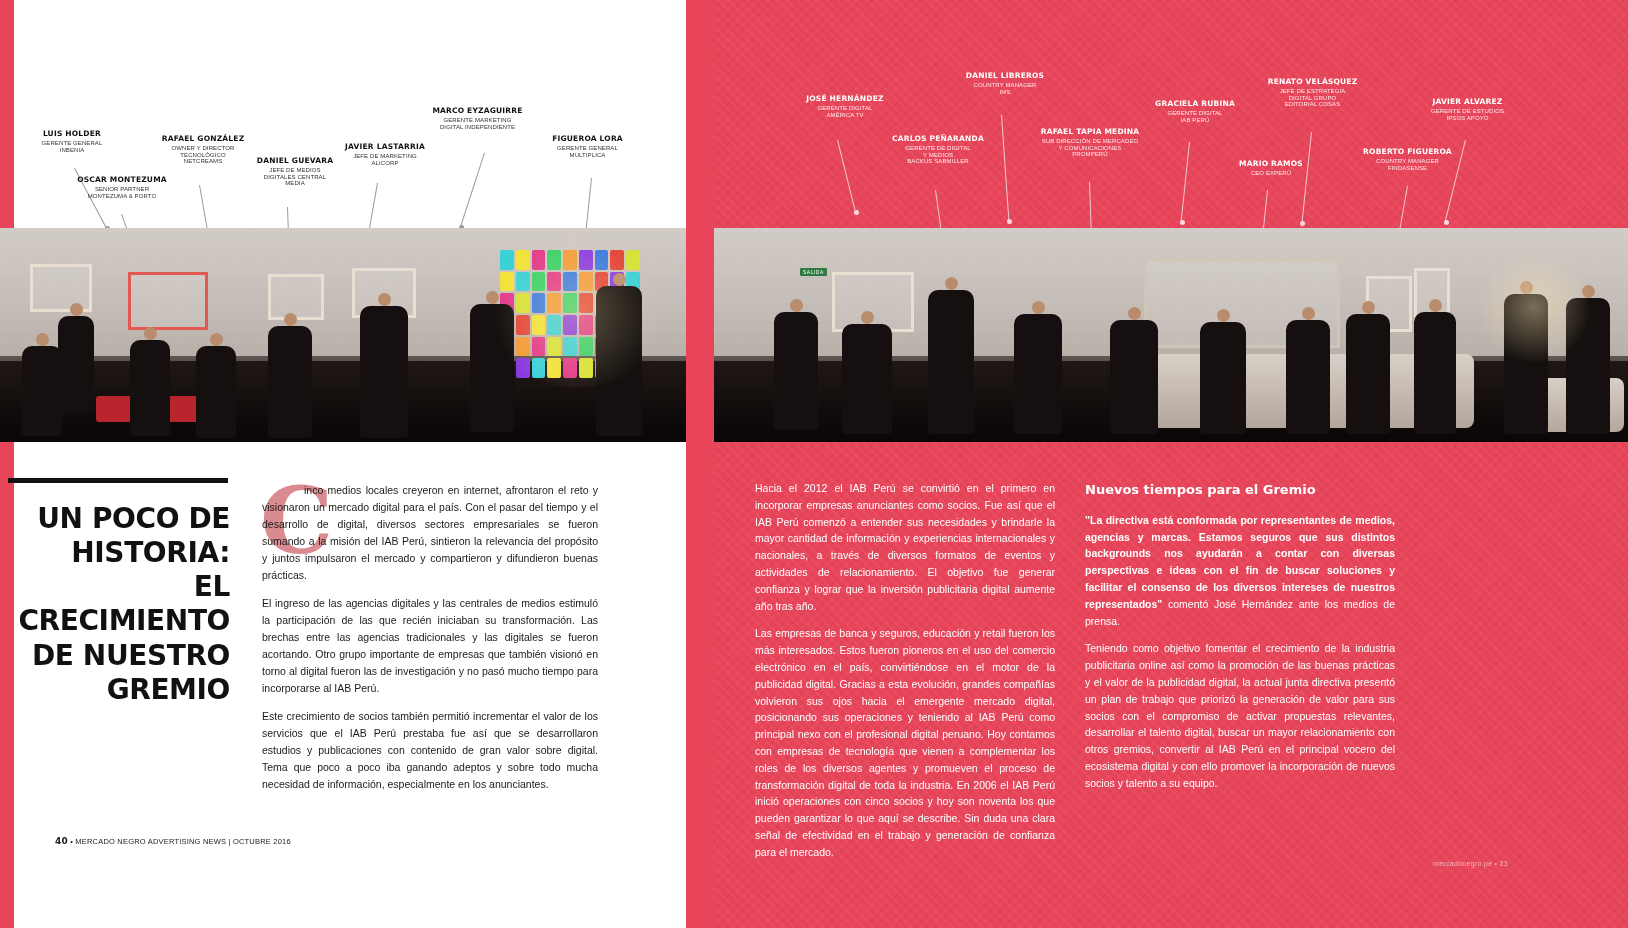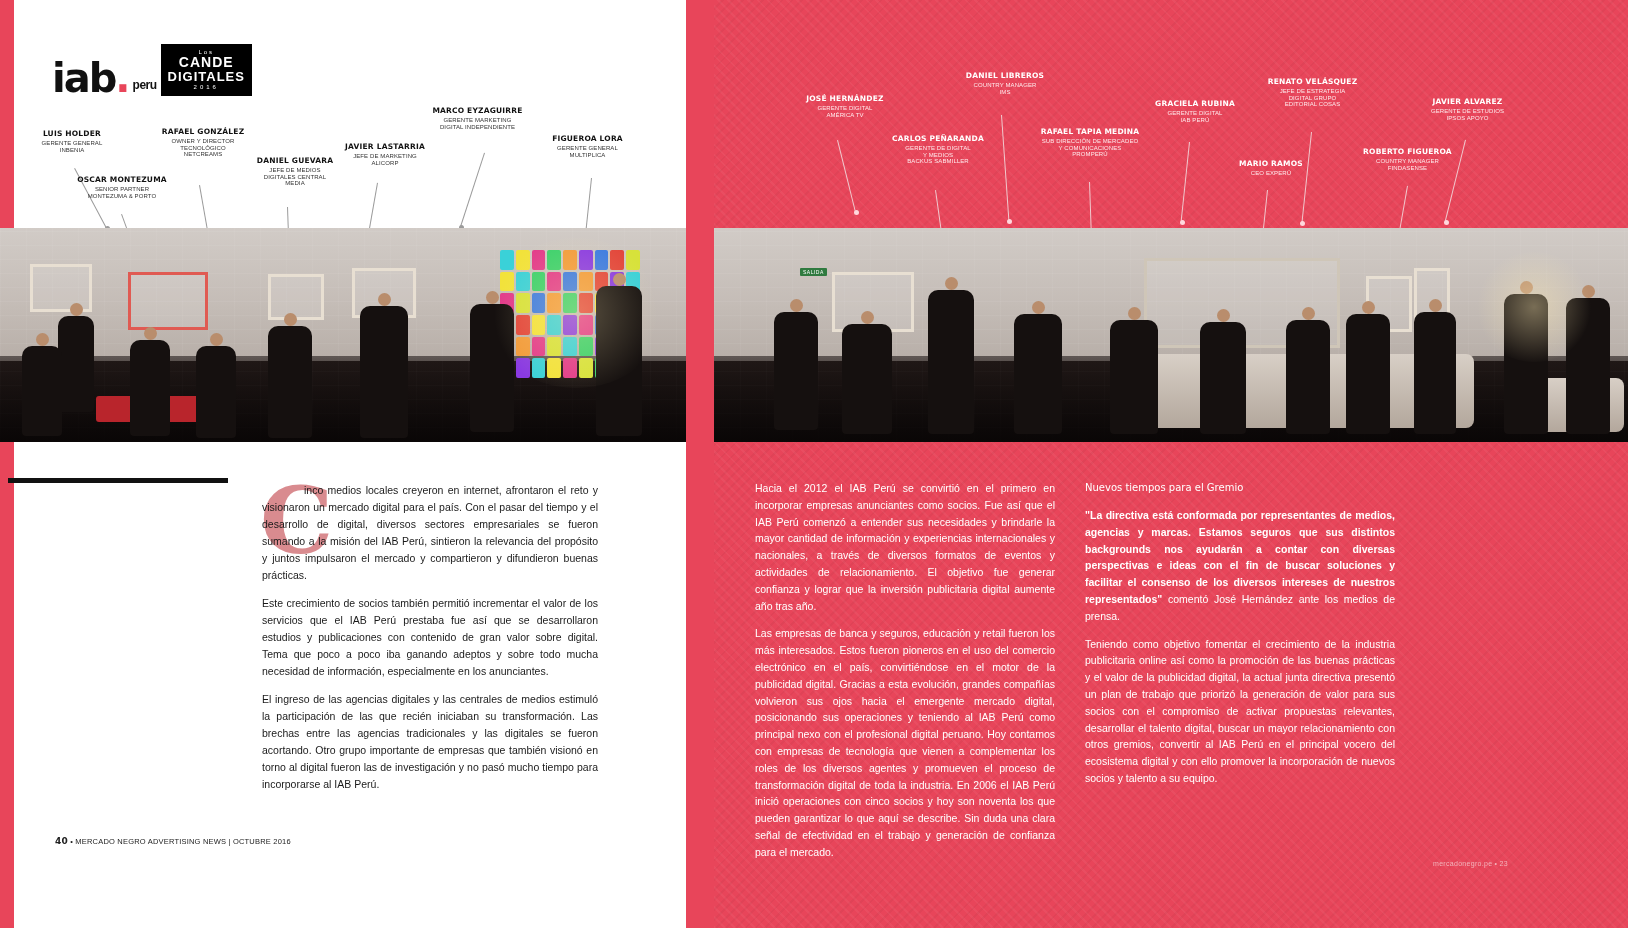--- a/index.html
+++ b/index.html
@@ -73,63 +73,49 @@
   .col-left{position:absolute;left:262px;top:482px;width:340px;font-size:10.5px;line-height:1.62;color:#1a1a1a;text-align:justify;}
   .col-left p{margin:0 4px 11px 0;}
   .col-left p.first{text-indent:42px;}
   .folio-left{position:absolute;left:55px;top:836px;font-size:7.5px;color:#222;letter-spacing:.2px;}
   .folio-left b{font-family:"DejaVu Sans",sans-serif;font-size:9px;}
 
   
   .col-r1{position:absolute;left:755px;top:480px;width:300px;font-size:10.5px;line-height:1.6;color:#ffffff;text-align:justify;}
   .col-r2{position:absolute;left:1085px;top:480px;width:310px;font-size:10.5px;line-height:1.6;color:#ffffff;text-align:justify;}
   .col-r1 p,.col-r2 p{margin:0 0 11px 0;}
-  .sub{font-family:"DejaVu Sans",sans-serif;font-weight:normal;font-size:10px;margin:0 0 9px 0;color:#fff;}
+  .sub{font-family:"DejaVu Sans",sans-serif;font-weight:bold;font-size:13px;margin:0 0 9px 0;color:#fff;}
   .quote{font-weight:bold;}
   .folio-right{position:absolute;right:120px;top:860px;font-size:7px;color:#f3b3bb;letter-spacing:.3px;}
 </style>
 </head>
 <body>
 
 <div class="spread">
 
   <div class="left-page"></div>
   <div class="right-page"></div>
   <div class="red-strip"></div>
   <div class="left-red-edge"></div>
 
-  <div class="logo">
-    <div>
-      <div class="logo-iab">
-        <span>iab</span><span class="logo-dot">.</span>
-      </div>
-    </div>
-    <div class="logo-peru">peru</div>
-    <div class="logo-box">
-      <div class="l1">Los</div>
-      <div class="l2">CANDE</div>
-      <div class="l3">DIGITALES</div>
-      <div class="l4">2016</div>
-    </div>
-  </div>
 
   <div id="callout-layer">
       <div class="callout dark" style="left: 22px; top: 130px; width: 100px;">
         <div class="nm">LUIS HOLDER</div>
         <div class="rl">GERENTE GENERAL<br>INBENIA</div>
       </div>
       <div class="leader " style="left: 75px; top: 168px; width: 68px; transform: rotate(62deg);"></div>
       <div class="dot " style="left: 104.924px; top: 226.04px;"></div>
       <div class="callout dark" style="left: 62px; top: 176px; width: 120px;">
         <div class="nm">OSCAR MONTEZUMA</div>
         <div class="rl">SENIOR PARTNER<br>MONTEZUMA &amp; PORTO</div>
       </div>
       <div class="leader " style="left: 122px; top: 214px; width: 30px; transform: rotate(70deg);"></div>
       <div class="dot " style="left: 130.261px; top: 240.191px;"></div>
-      <div class="callout dark" style="left: 148px; top: 128px; width: 110px;">
+      <div class="callout dark" style="left: 148px; top: 135px; width: 110px;">
         <div class="nm">RAFAEL GONZÁLEZ</div>
         <div class="rl">OWNER Y DIRECTOR<br>TECNOLÓGICO<br>NETCREAMS</div>
       </div>
       <div class="leader " style="left: 200px; top: 185px; width: 52px; transform: rotate(80deg);"></div>
       <div class="dot " style="left: 207.03px; top: 234.21px;"></div>
       <div class="callout dark" style="left: 240px; top: 157px; width: 110px;">
         <div class="nm">DANIEL GUEVARA</div>
         <div class="rl">JEFE DE MEDIOS<br>DIGITALES CENTRAL<br>MEDIA</div>
       </div>
       <div class="leader " style="left: 288px; top: 207px; width: 28px; transform: rotate(88deg);"></div>
@@ -311,25 +297,26 @@
         <div class="fig" style="left:632px;top:86px;width:44px;height:120px;"></div>
         <div class="fig" style="left:700px;top:84px;width:42px;height:122px;"></div>
         <div class="fig" style="left:790px;top:66px;width:44px;height:140px;"></div>
         <div class="fig" style="left:852px;top:70px;width:44px;height:136px;"></div>
         <div class="lampglow" style="left:760px;top:24px;width:120px;height:110px;opacity:.5;"></div>
       </div>
     </div>
   </div>
 
   <div class="rule"></div>
+  <div class="headline">UN POCO DE<br>HISTORIA:<br> EL<br>CRECIMIENTO<br>DE NUESTRO<br>GREMIO</div>
   <div class="dropcap">C</div>
   <div class="col-left" id="left-col">
       <p class="first">inco medios locales creyeron en internet, afrontaron el reto y visionaron un mercado digital para el país. Con el pasar del tiempo y el desarrollo de digital, diversos sectores empresariales se fueron sumando a la misión del IAB Perú, sintieron la relevancia del propósito y juntos impulsaron el mercado y compartieron y difundieron buenas prácticas.</p>
+      <p>El ingreso de las agencias digitales y las centrales de medios estimuló la participación de las que recién iniciaban su transformación. Las brechas entre las agencias tradicionales y las digitales se fueron acortando. Otro grupo importante de empresas que también visionó en torno al digital fueron las de investigación y no pasó mucho tiempo para incorporarse al IAB Perú.</p>
       <p>Este crecimiento de socios también permitió incrementar el valor de los servicios que el IAB Perú prestaba fue así que se desarrollaron estudios y publicaciones con contenido de gran valor sobre digital. Tema que poco a poco iba ganando adeptos y sobre todo mucha necesidad de información, especialmente en los anunciantes.</p>
-      <p>El ingreso de las agencias digitales y las centrales de medios estimuló la participación de las que recién iniciaban su transformación. Las brechas entre las agencias tradicionales y las digitales se fueron acortando. Otro grupo importante de empresas que también visionó en torno al digital fueron las de investigación y no pasó mucho tiempo para incorporarse al IAB Perú.</p>
     </div>
 
   <div class="folio-left">
     <b>40</b>
     <span>• MERCADO NEGRO ADVERTISING NEWS | OCTUBRE 2016</span>
   </div>
 
   <div class="col-r1" id="right-col-1">
       <p>Hacia el 2012 el IAB Perú se convirtió en el primero en incorporar empresas anunciantes como socios. Fue así que el IAB Perú comenzó a entender sus necesidades y brindarle la mayor cantidad de información y experiencias internacionales y nacionales, a través de diversos formatos de eventos y actividades de relacionamiento. El objetivo fue generar confianza y lograr que la inversión publicitaria digital aumente año tras año.</p>
       <p>Las empresas de banca y seguros, educación y retail fueron los más interesados. Estos fueron pioneros en el uso del comercio electrónico en el país, convirtiéndose en el motor de la publicidad digital. Gracias a esta evolución, grandes compañías volvieron sus ojos hacia el emergente mercado digital, posicionando sus operaciones y teniendo al IAB Perú como principal nexo con el profesional digital peruano. Hoy contamos con empresas de tecnología que vienen a complementar los roles de los diversos agentes y promueven el proceso de transformación digital de toda la industria.  En 2006 el IAB Perú inició operaciones con cinco socios y hoy son noventa los que pueden garantizar lo que aquí se describe. Sin duda una clara señal de efectividad en el trabajo y generación de confianza para el mercado.</p>

